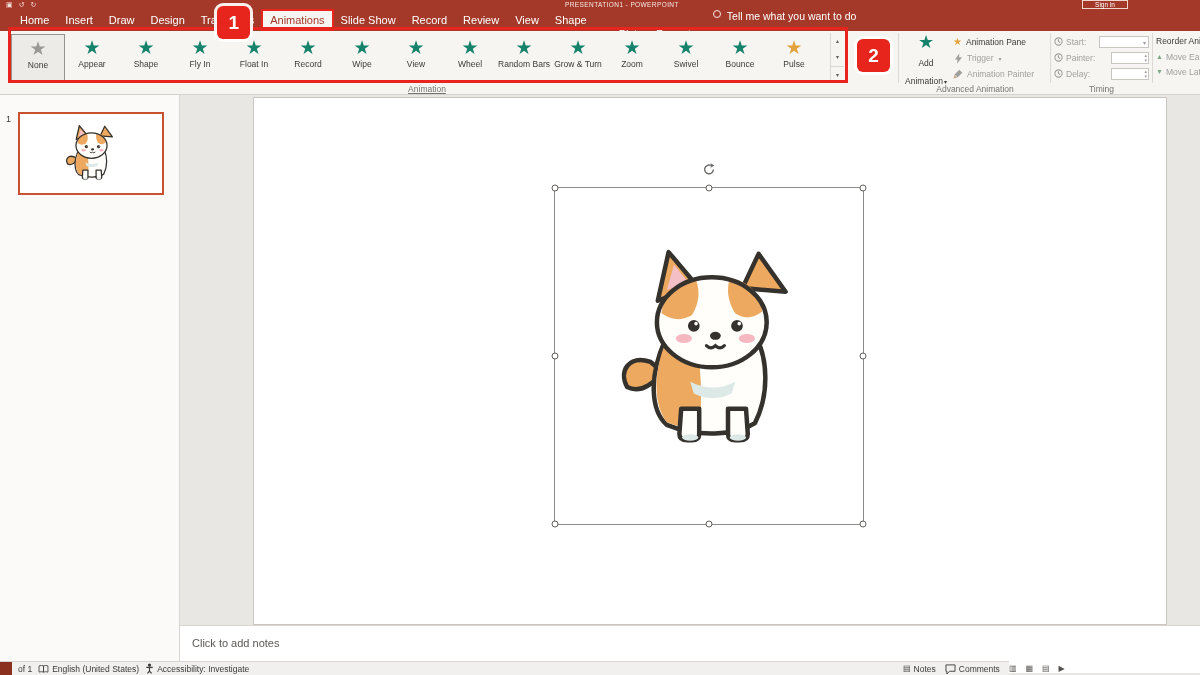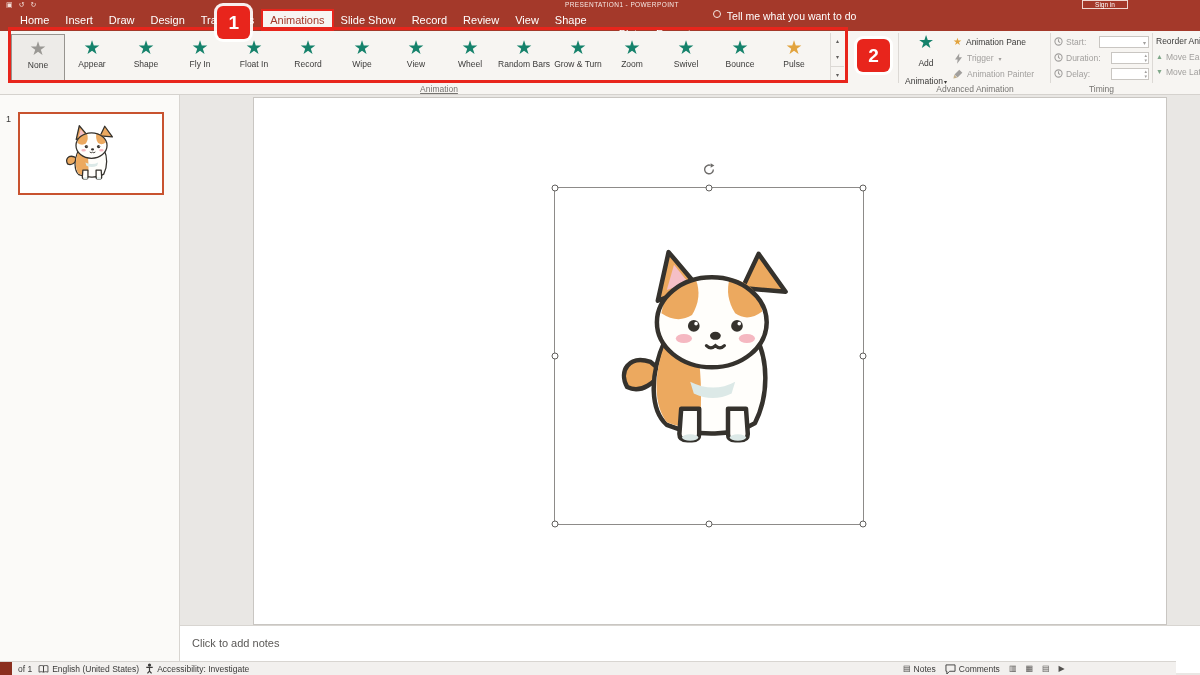--- a/index.html
+++ b/index.html
@@ -92,21 +92,21 @@
   .selection{position:absolute;left:300px;top:89px;width:310px;height:338px;border:1px solid #8D8B89;}
   .handle{position:absolute;width:7px;height:7px;background:#fff;border:1px solid #605E5C;
           border-radius:50%;transform:translate(-50%,-50%);}
   .rotate{position:absolute;left:50%;top:-26px;transform:translateX(-50%);}
   .puppy-main{position:absolute;left:56px;top:38px;}
 
   
   .notesbar{position:absolute;left:180px;top:625px;width:1020px;height:48px;background:#fff;
             border-top:1px solid #D8D5D1;}
   .notes-ph{position:absolute;left:12px;top:11px;font-size:11px;color:#5A5856;}
-  .statusbar{position:absolute;left:0;top:661px;width:1176px;height:14px;background:#F2F0EE;
+  .statusbar{position:absolute;left:0;top:661px;width:1009px;height:14px;background:#F2F0EE;
              border-top:1px solid #D8D5D1;font-size:8.5px;color:#3B3A39;}
   .sb-left{position:absolute;left:0;top:0;height:13px;display:flex;align-items:center;gap:6px;}
   .sb-appicon{width:12px;height:13px;background:#8B2F1F;}
   .sb-right{position:absolute;left:903px;top:0;height:13px;display:flex;align-items:center;gap:9px;}
   .sb-ico{font-size:8px;color:#3B3A39;}
   .sb-view{font-size:8px;color:#53514F;}
   .sb-group{display:flex;align-items:center;gap:3px;white-space:nowrap;}
 </style>
 </head>
 <body>
@@ -238,21 +238,21 @@
     <div class="gal-item">
       <span class="star" style="color: rgb(226, 163, 61);">★</span>
       <span class="gal-label">Pulse</span>
     </div>
   </div>
   <div class="gal-scroll">
     <span>▴</span>
     <span>▾</span>
     <span class="more">▾</span>
   </div>
-  <div class="grp-label" style="left:20px;width:838px;text-decoration:underline;">Animation</div>
+  <div class="grp-label" style="left:8px;width:838px;text-decoration:underline;">Animation</div>
 
   <div class="red-box"></div>
   <div class="callout callout2">2</div>
 
   <div class="vsep" style="left:898px;"></div>
   <div class="addanim">
     <span class="star" style="color:#15826B;">★</span>
     <div>
       <span class="addanim-label">Add Animation</span><span class="caret">▾</span>
     </div>
@@ -297,21 +297,21 @@
           <span class="t-caret">▾</span>
         </span>
     </div>
     <div class="time-row">
       <span>
         <svg width="9" height="9" viewBox="0 0 10 10">
             <circle cx="5" cy="5" r="4" fill="none" stroke="#A19F9D" stroke-width="1.2"></circle>
             <path d="M5 2.6 V5 L6.8 6.2" stroke="#A19F9D" stroke-width="1.2" fill="none"></path>
           </svg>
       </span>
-      <span>Duration:</span>
+      <span>Painter:</span>
       <span class="t-input narrow">
           <span class="spin">
             <span>▴</span>
             <span>▾</span>
           </span>
         </span>
     </div>
     <div class="time-row">
       <span>
         <svg width="9" height="9" viewBox="0 0 10 10">

